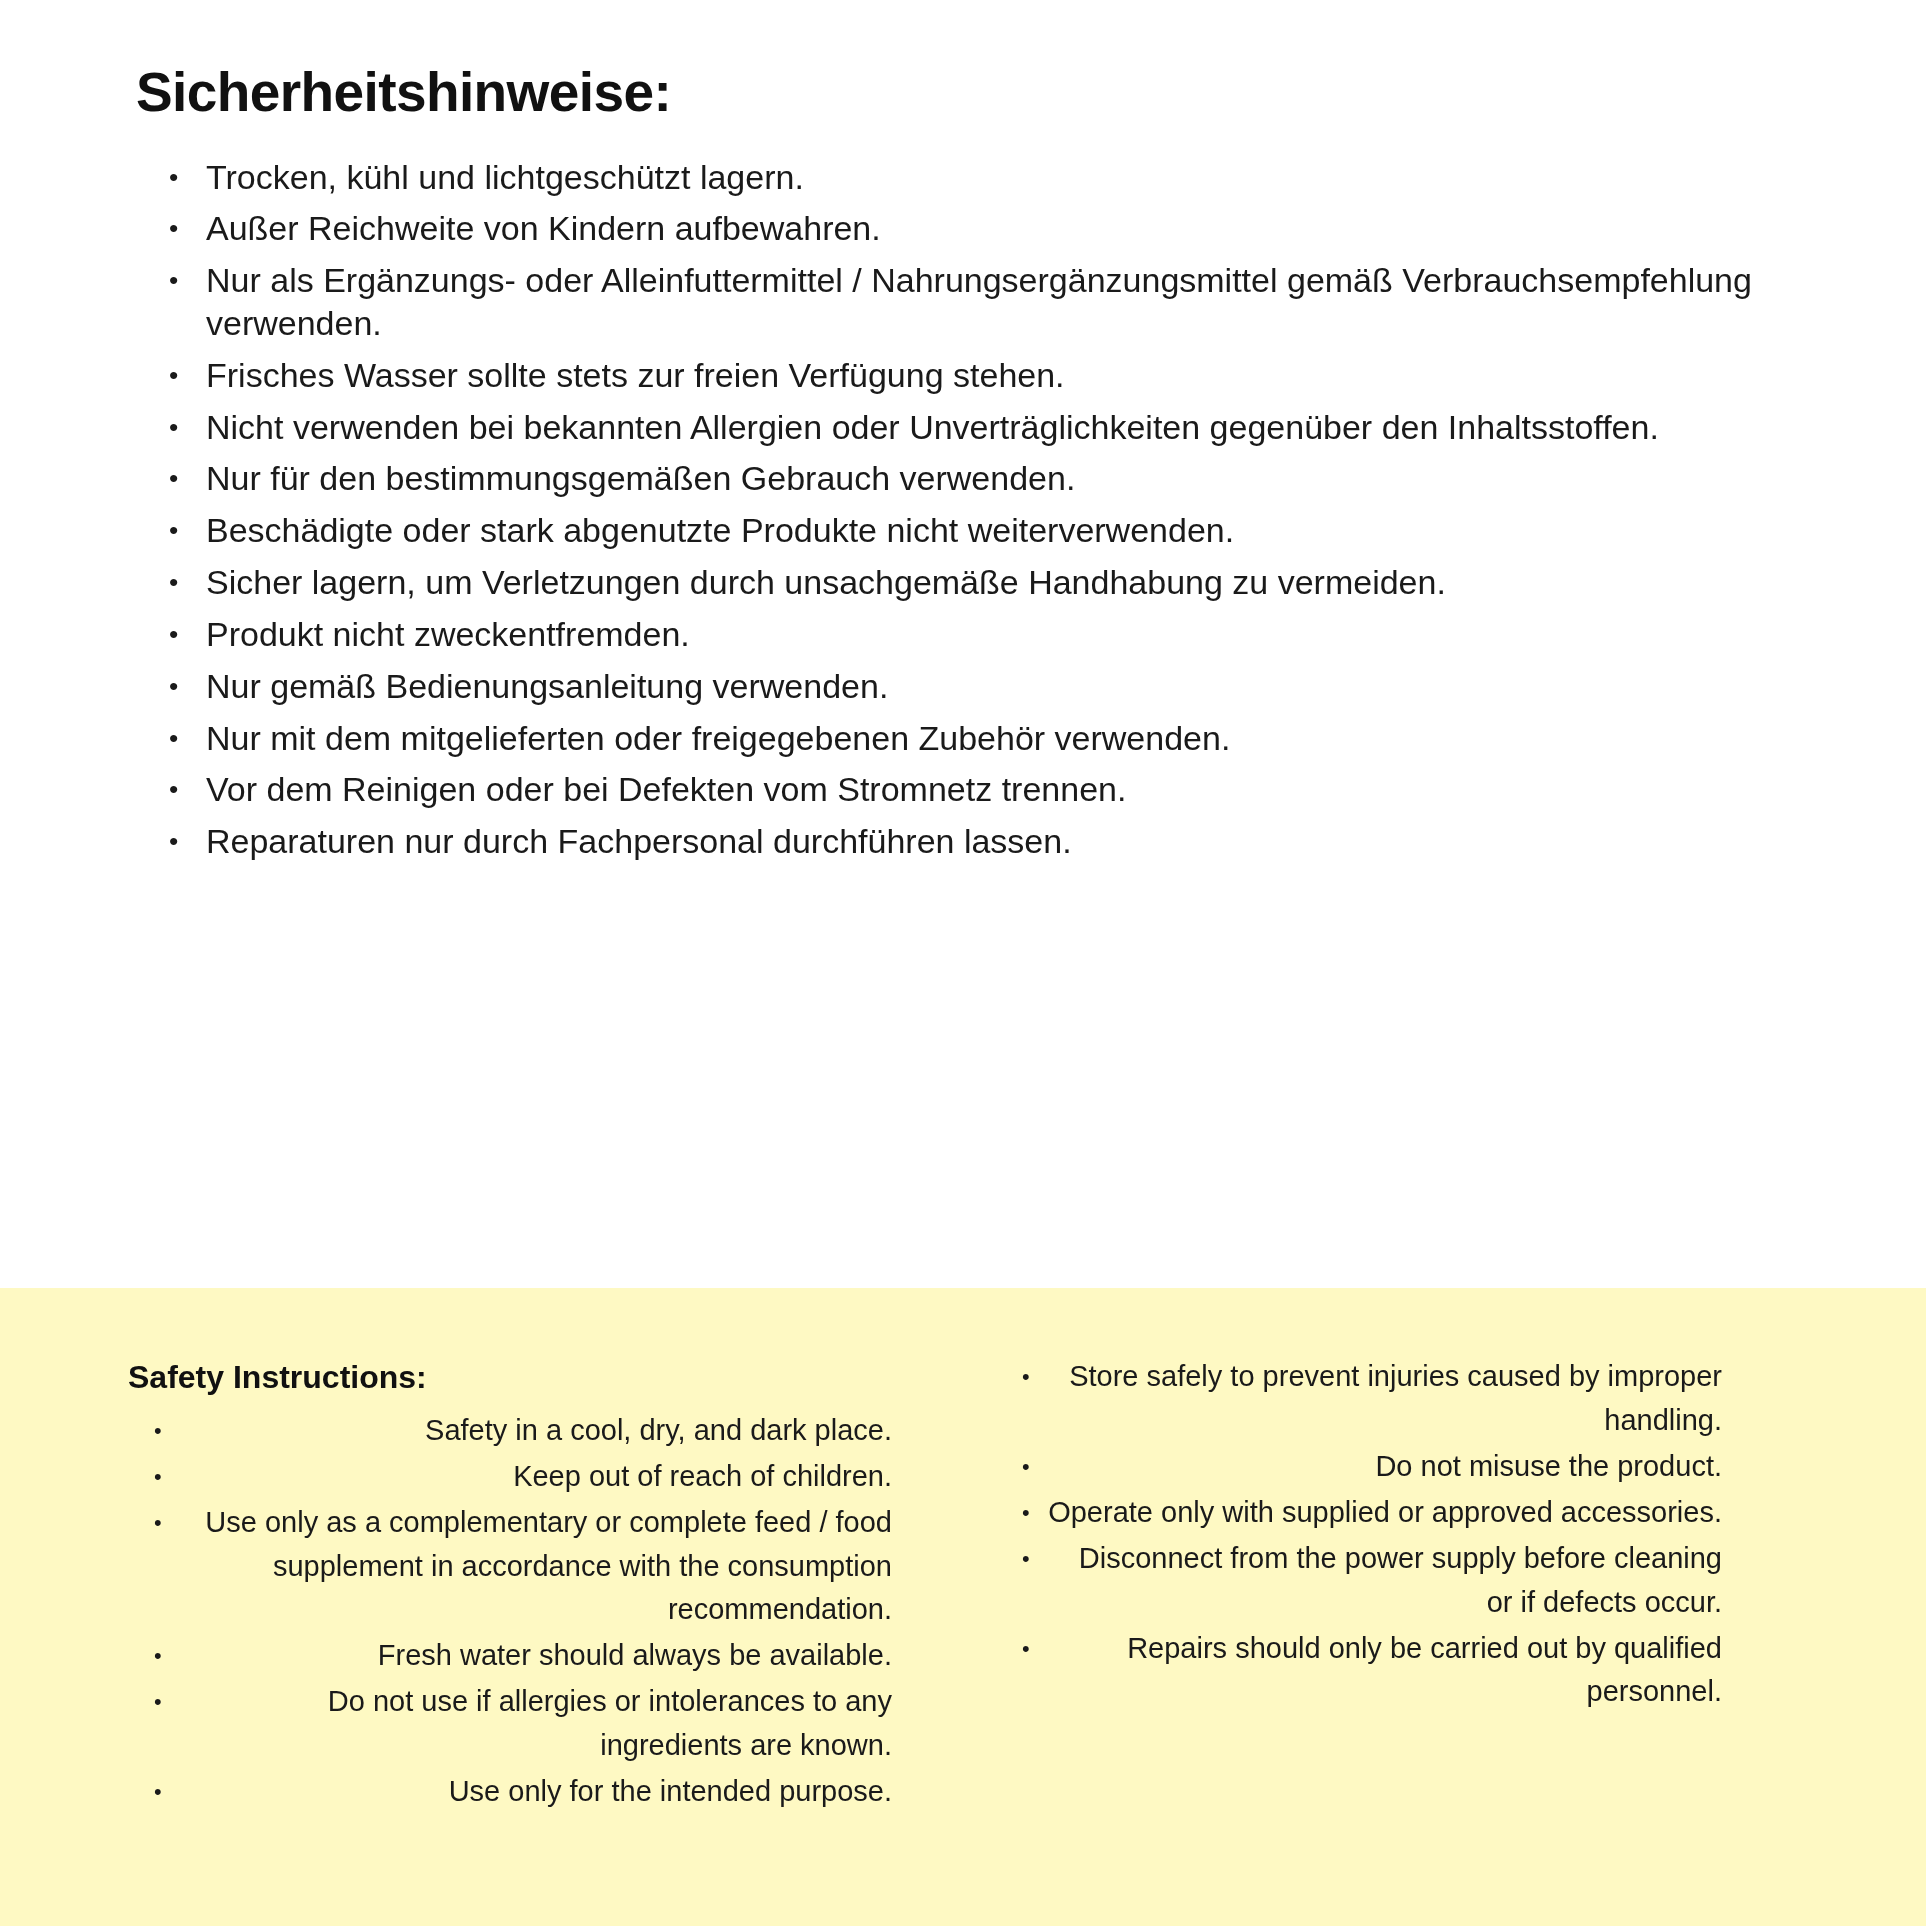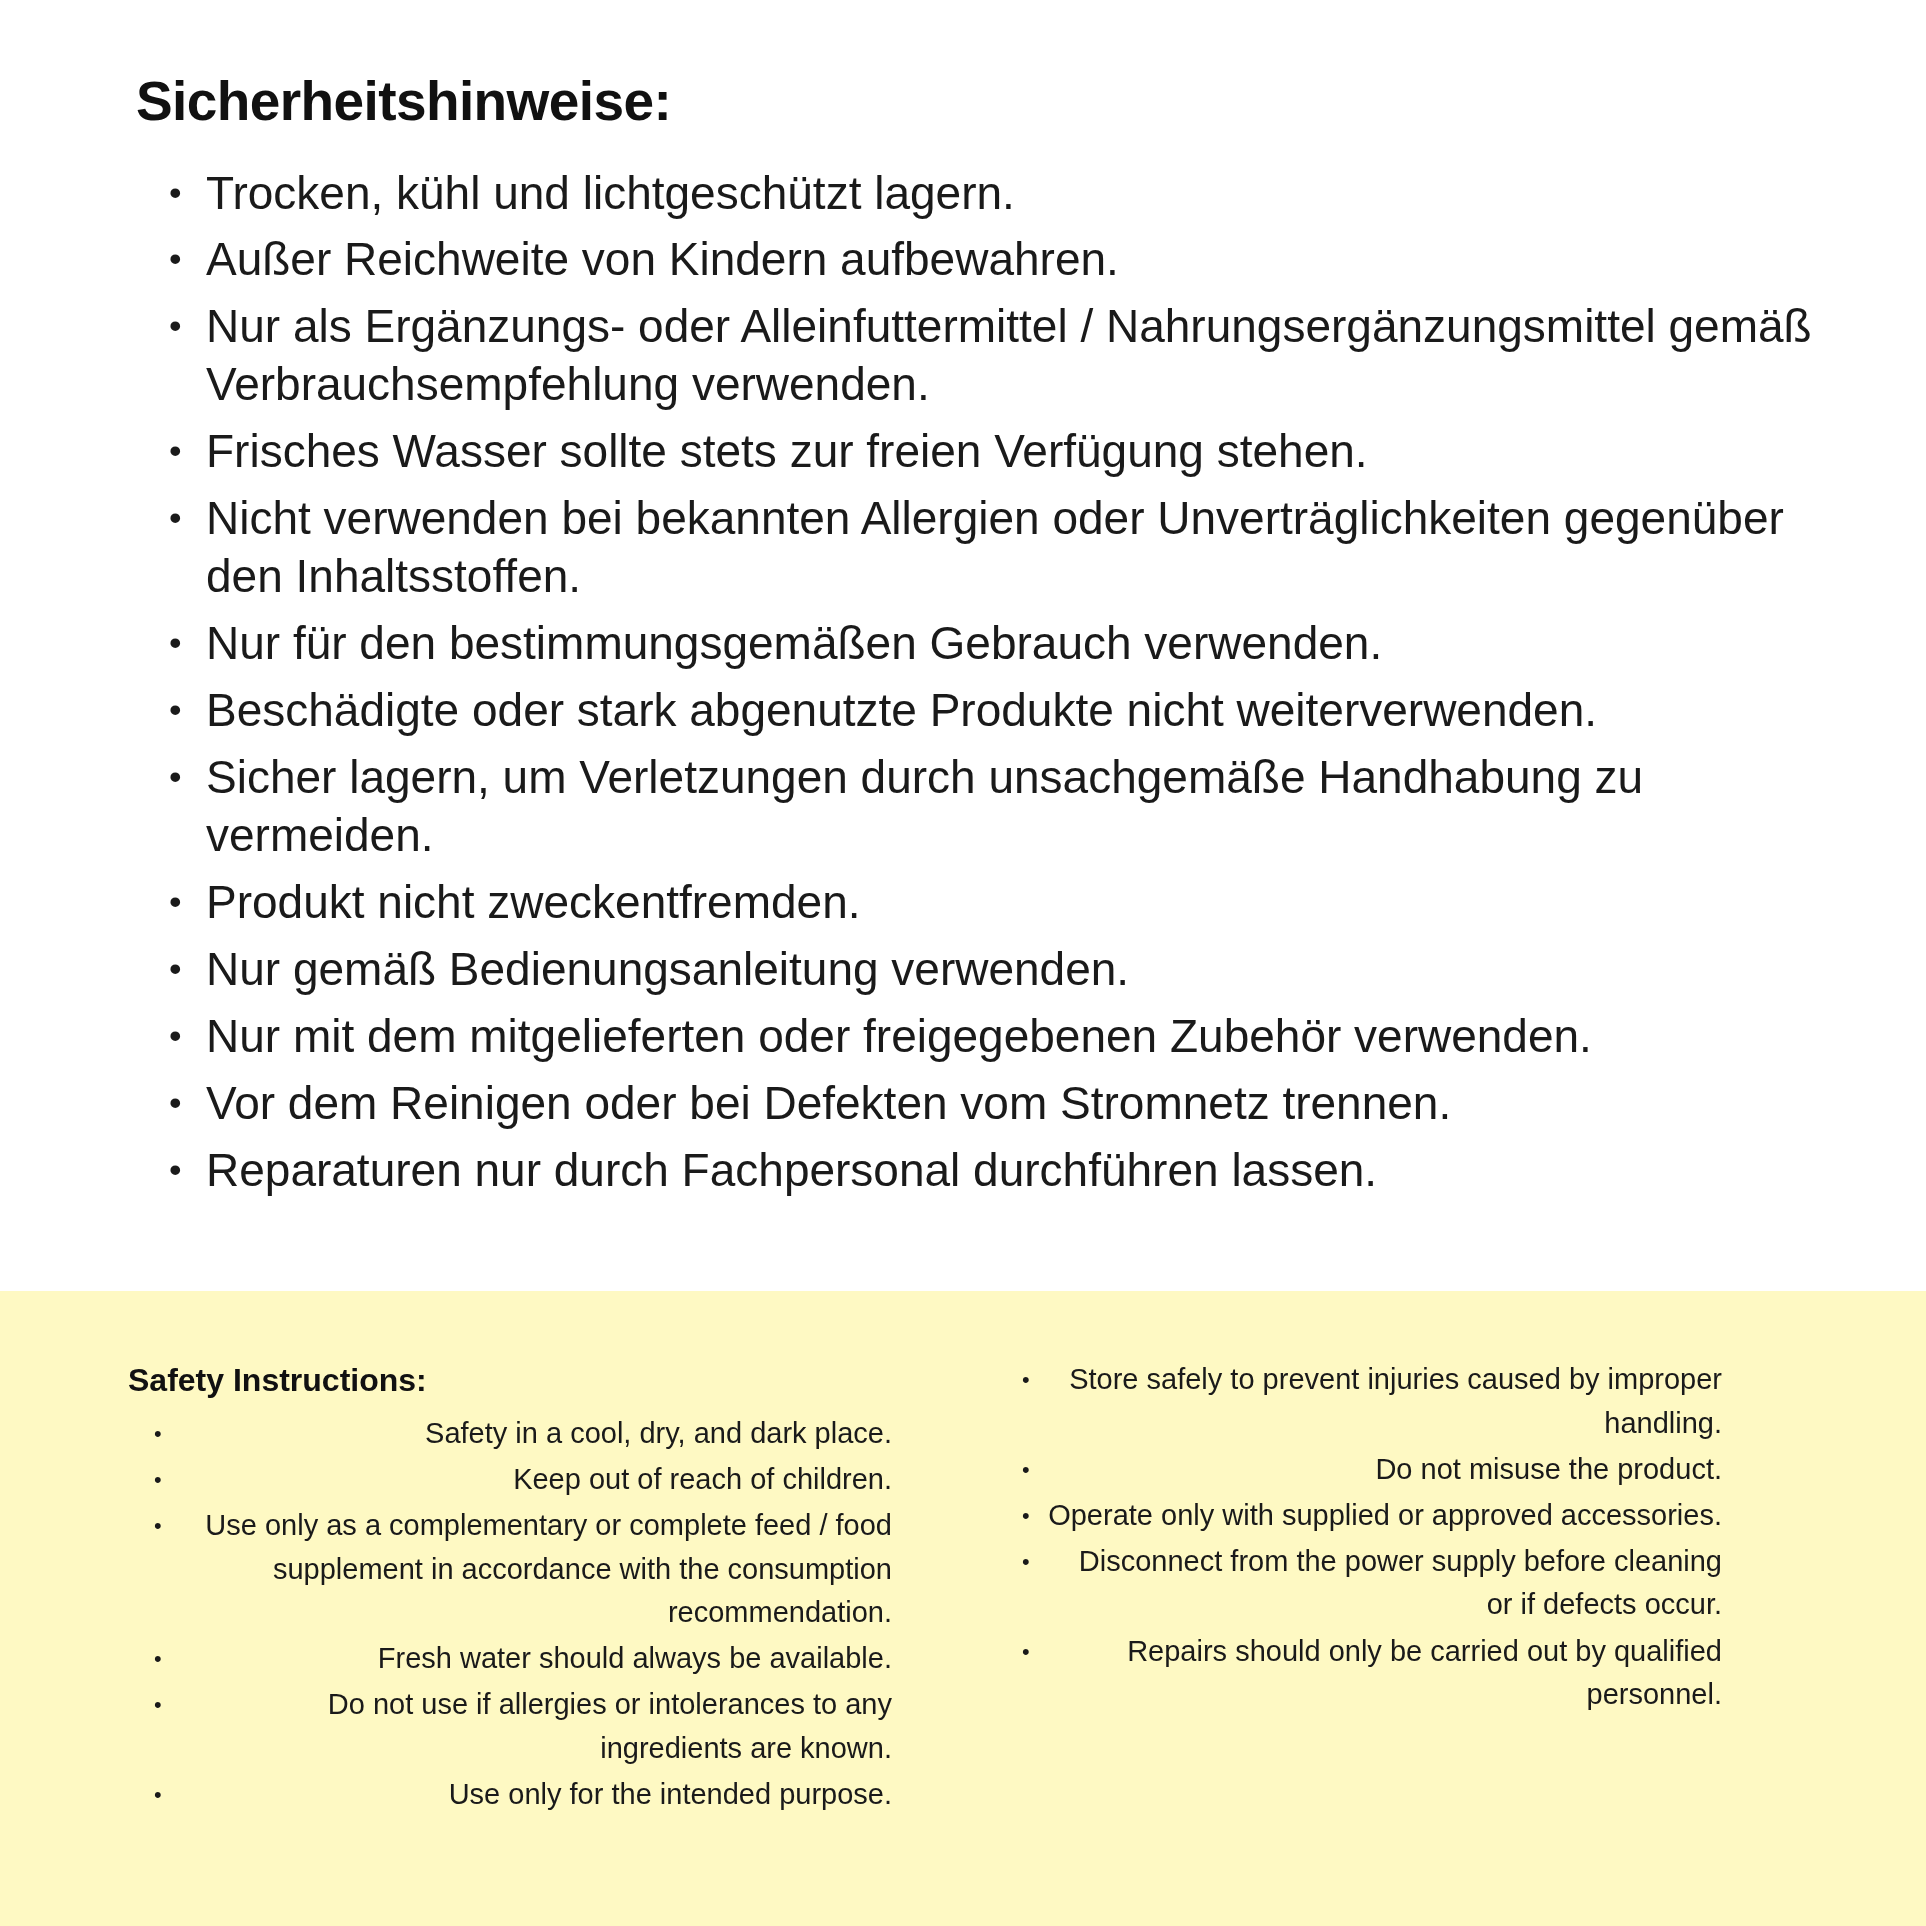--- a/index.html
+++ b/index.html
@@ -18,36 +18,35 @@
     display: flex;
     flex-direction: column;
   }
 
   
   .german-section {
     box-sizing: border-box;
     height: 1289px;
     background: #ffffff;
     padding: 62px 39px 0 136px;
-    margin-top: 9px;
   }
   .german-title {
     font-size: 55px;
     font-weight: bold;
     line-height: 1.1;
     margin: 0 0 33px 0;
     color: #111111;
     letter-spacing: -0.6px;
   }
   .german-list {
     list-style: none;
     margin: 0;
     padding: 0 0 0 33px;
     width: 1695px;
-    font-size: 46px;
+    font-size: 34px;
     line-height: 1.26;
   }
   .german-list li {
     position: relative;
     padding-left: 37px;
     margin: 0 0 9px 0;
   }
   .german-list li::before {
     content: "\2022";
     position: absolute;

